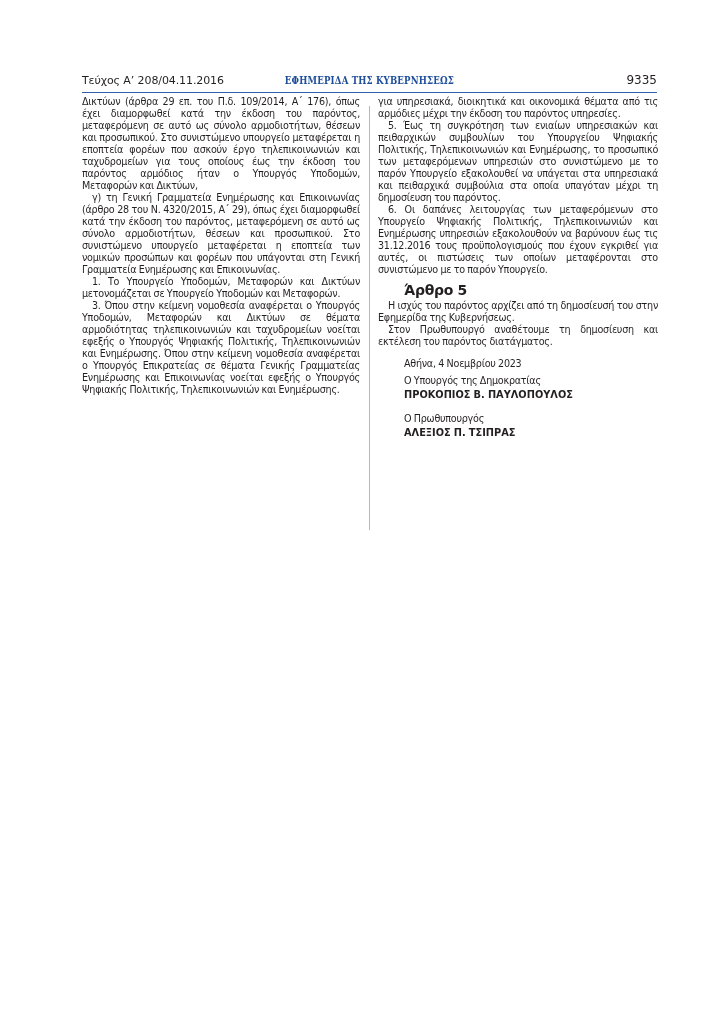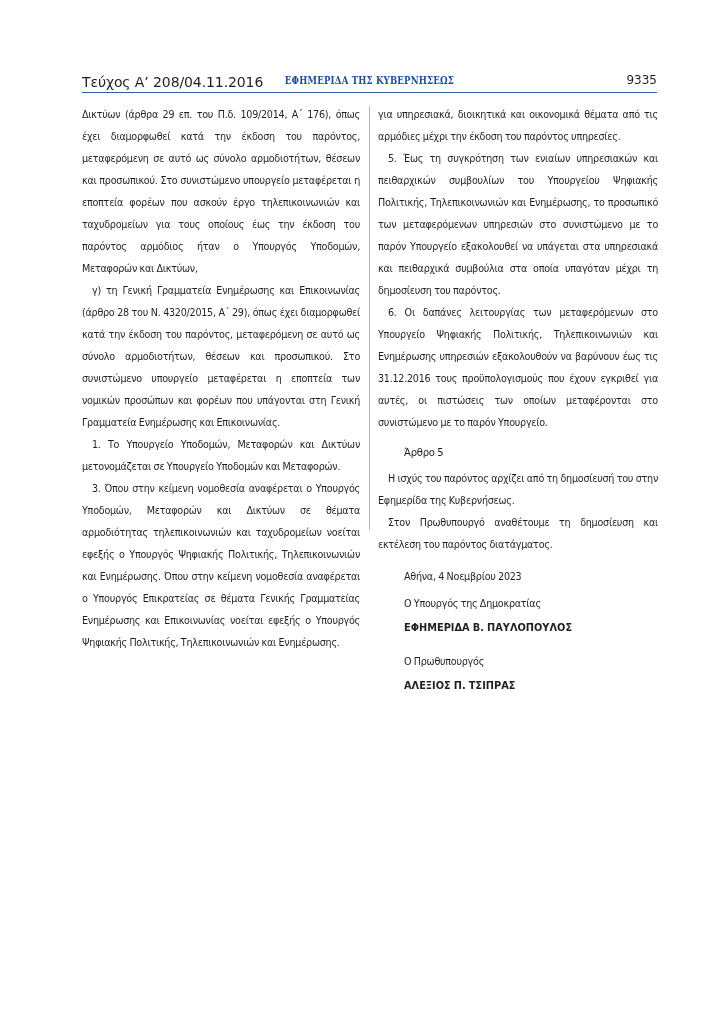--- a/index.html
+++ b/index.html
@@ -20,21 +20,21 @@
       left: 82px;
       top: 72px;
       width: 575px;
       height: 20px;
       border-bottom: 1.5px solid #2f5fa8;
     }
     .hdr-left {
       position: absolute;
       left: 0;
       top: 2px;
-      font-size: 14px;
+      font-size: 11px;
       color: #231f20;
       letter-spacing: -0.1px;
     }
     .hdr-center {
       position: absolute;
       left: 0;
       right: 0;
       top: 2px;
       text-align: center;
       font-family: "DejaVu Serif", serif;
@@ -47,23 +47,23 @@
     .hdr-right {
       position: absolute;
       right: 0;
       top: 1px;
       font-size: 12px;
       color: #231f20;
       margin-left: 32px;
     }
     .col {
       position: absolute;
-      top: 104px;
+      top: 96px;
       font-size: 9.6px;
-      line-height: 22px;
+      line-height: 12px;
       text-align: justify;
       letter-spacing: -0.25px;
       word-spacing: -0.3px;
     }
     .col-left {
       left: 82px;
       width: 278px;
     }
     .col-right {
       left: 378px;
@@ -79,23 +79,23 @@
     }
     .col p {
       margin: 0;
       text-indent: 0;
       text-align-last: left;
     }
     .col p.ind {
       text-indent: 10px;
     }
     .article-title {
-      font-weight: normal;
+      font-weight: bold;
       margin: 8px 0 4px 26px !important;
-      font-size: 10px;
+      font-size: 14px;
     }
     .sig {
       margin-left: 26px !important;
       text-align: left !important;
     }
     .sig-date { margin-top: 10px !important; margin-bottom: 5px !important; }
     .sig-role { margin-top: 4px !important; }
     .sig-role2 { margin-top: 12px !important; }
     .sig-name {
       font-weight: bold;
@@ -126,16 +126,16 @@
   <p>για υπηρεσιακά, διοικητικά και οικονομικά θέματα από τις αρμόδιες μέχρι την έκδοση του παρόντος υπηρεσίες.</p>
   <p class="ind">5. Έως τη συγκρότηση των ενιαίων υπηρεσιακών και πειθαρχικών συμβουλίων του Υπουργείου Ψηφιακής Πολιτικής, Τηλεπικοινωνιών και Ενημέρωσης, το προσωπικό των μεταφερόμενων υπηρεσιών στο συνιστώμενο με το παρόν Υπουργείο εξακολουθεί να υπάγεται στα υπηρεσιακά και πειθαρχικά συμβούλια στα οποία υπαγόταν μέχρι τη δημοσίευση του παρόντος.</p>
   <p class="ind">6. Οι δαπάνες λειτουργίας των μεταφερόμενων στο Υπουργείο Ψηφιακής Πολιτικής, Τηλεπικοινωνιών και Ενημέρωσης υπηρεσιών εξακολουθούν να βαρύνουν έως τις 31.12.2016 τους προϋπολογισμούς που έχουν εγκριθεί για αυτές, οι πιστώσεις των οποίων μεταφέρονται στο συνιστώμενο με το παρόν Υπουργείο.</p>
 
   <p class="article-title">Άρθρο 5</p>
   <p class="ind">Η ισχύς του παρόντος αρχίζει από τη δημοσίευσή του στην Εφημερίδα της Κυβερνήσεως.</p>
   <p class="ind">Στον Πρωθυπουργό αναθέτουμε τη δημοσίευση και εκτέλεση του παρόντος διατάγματος.</p>
 
   <p class="sig sig-date">Αθήνα, 4 Νοεμβρίου 2023</p>
   <p class="sig sig-role">Ο Υπουργός της Δημοκρατίας</p>
-  <p class="sig sig-name">ΕΦΗΜΕΡΙΔΑ Β. ΠΑΥΛΟΠΟΥΛΟΣ</p>
+  <p class="sig sig-name">ΠΡΟΚΟΠΙΟΣ Β. ΠΑΥΛΟΠΟΥΛΟΣ</p>
   <p class="sig sig-role2">Ο Πρωθυπουργός</p>
   <p class="sig sig-name">ΑΛΕΞΙΟΣ Π. ΤΣΙΠΡΑΣ</p>
 </div>
 
 </body></html>

